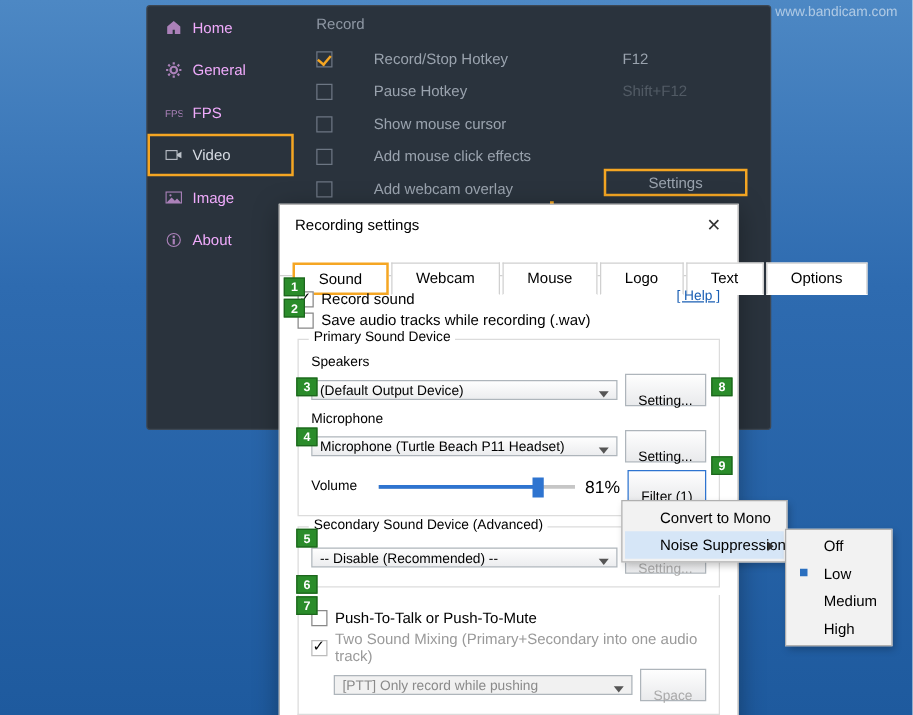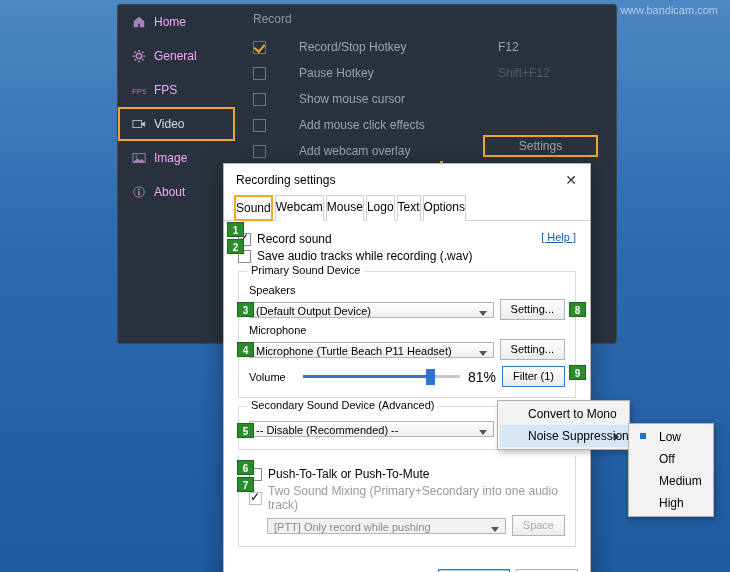--- a/index.html
+++ b/index.html
@@ -22,36 +22,36 @@
   .settings-btn { position:absolute; right:18px; top:130px; width:115px; height:22px; border:2px solid #f5a623; color:#9aa3ae; font-size:12px; text-align:center; line-height:18px; cursor:pointer; }
   .arrow-down { position:absolute; left:437px; top:161px; }
   .arrow-line { width:3px; height:22px; background:#f5a623; margin:0 auto; }
   .arrow-head { width:0; height:0; border-left:7px solid transparent; border-right:7px solid transparent; border-top:9px solid #f5a623; margin-left:-5px; }
 
   .dialog { position:absolute; left:223px; top:163px; width:368px; background:#fff; border:1px solid #b5b5b5; box-shadow:0 4px 20px rgba(0,0,0,.35); font-size:12px; color:#000; }
   .dlg-title-row { display:flex; align-items:center; padding:8px 8px 6px 12px; }
   .dlg-title { flex:1; font-size:12px; }
   .dlg-close { width:22px; text-align:center; font-size:14px; cursor:pointer; color:#333; }
   .tabs { display:flex; padding:0 10px; border-bottom:1px solid #d0d0d0; gap:2px; }
-  .tab { padding:4px 0; font-size:12px; border:1px solid transparent; position:relative; top:1px; cursor:pointer; }
+  .tab { padding:4px 19px; font-size:12px; border:1px solid transparent; position:relative; top:16px; cursor:pointer; }
   .tab.active { border:2px solid #f5a623; background:#fff; }
   .tab:not(.active) { border:1px solid #d0d0d0; border-bottom:1px solid #fff; background:#fff; }
   .dlg-body { padding:8px 14px 10px; position:relative; }
   .fieldset { border:1px solid #dcdcdc; margin:8px 0 6px; padding:8px 10px 10px; position:relative; }
   .legend { position:absolute; top:-8px; left:8px; background:#fff; padding:0 4px; font-size:11px; color:#000; }
   .ck-row { display:flex; align-items:center; margin:3px 0; }
   .winchk { width:13px; height:13px; border:1px solid #888; margin-right:6px; background:#fff; position:relative; flex-shrink:0; }
   .winchk.on::after { content:"✓"; position:absolute; left:0; top:-3px; font-size:12px; color:#000; }
   .winchk.dis { border-color:#bbb; }
   .help { position:absolute; right:14px; top:10px; color:#1a5fb4; font-size:11px; text-decoration:underline; cursor:pointer; }
   .lbl { font-size:11px; margin-top:4px; }
   .row { display:flex; align-items:center; gap:6px; margin-top:3px; }
   .combo { flex:1; height:16px; border:1px solid #aeb5bb; background:linear-gradient(#fefefe,#ecedef); font-size:11px; padding:2px 18px 2px 6px; position:relative; }
   .combo::after { content:""; position:absolute; right:6px; top:8px; border-left:4px solid transparent; border-right:4px solid transparent; border-top:5px solid #555; }
-  .btn { height:21px; border:1px solid #aeb5bb; background:linear-gradient(#fefefe,#e9eaec); font-size:11px; padding:0 10px; cursor:pointer; min-width:62px; text-align:center; line-height:19px; }
+  .btn { height:21px; border:1px solid #aeb5bb; background:linear-gradient(#fefefe,#e9eaec); font-size:11px; padding:12px 10px; cursor:pointer; min-width:62px; text-align:center; line-height:19px; }
   .btn.primary { border-color:#2e74d0; box-shadow:inset 0 0 0 1px #a8cdf5; min-width:72px; }
   .slider-wrap { flex:1; display:flex; align-items:center; gap:8px; }
   .slider-track { flex:1; height:3px; background:#c6c6c6; position:relative; }
   .slider-fill { position:absolute; left:0; top:0; height:3px; background:#2e74d0; }
   .slider-thumb { position:absolute; top:-6px; width:9px; height:16px; background:#2e74d0; }
   .pct { font-size:14px; min-width:30px; text-align:right; }
   .dis-text { color:#9a9a9a; }
   .dis-combo { color:#8a8a8a; background:#f1f1f1; }
   .dlg-footer { display:flex; justify-content:flex-end; gap:6px; padding:6px 12px 12px; }
 
@@ -234,17 +234,17 @@
 <div class="num-badge" style="left:237px; top:477px">7</div>
 <div class="num-badge" style="left:569px; top:302px">8</div>
 <div class="num-badge" style="left:569px; top:365px">9</div>
 
 <div class="menu menu1">
   <div class="menu-item">Convert to Mono</div>
   <div class="menu-item arrow" style="background:#d6e6f7">Noise Suppression</div>
 </div>
 
 <div class="menu menu2">
+  <div class="menu-item">Off</div>
   <div class="menu-item radio">Low</div>
-  <div class="menu-item">Off</div>
   <div class="menu-item">Medium</div>
   <div class="menu-item">High</div>
 </div>
 
 </body></html>

